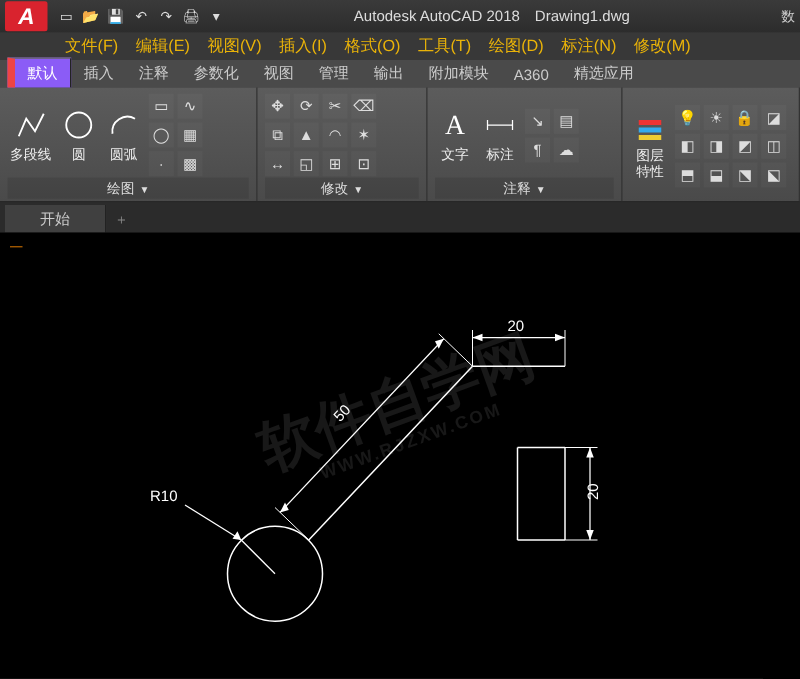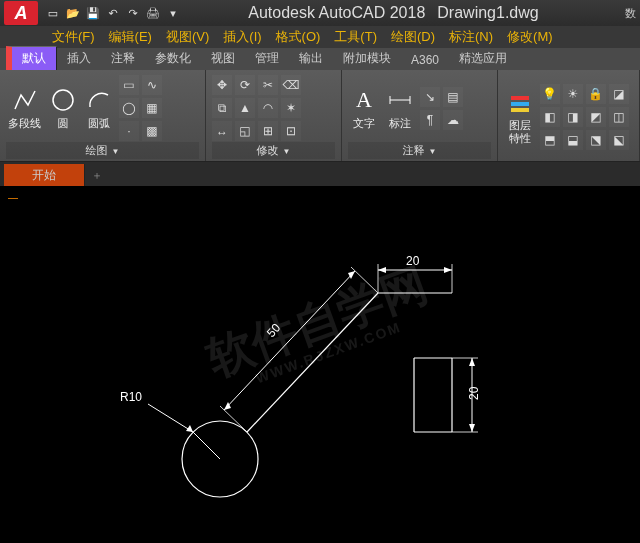--- a/index.html
+++ b/index.html
@@ -2,21 +2,21 @@
 <html><head>
 <meta charset="utf-8">
 <style>
   * { margin: 0; padding: 0; box-sizing: border-box; font-family: "Microsoft YaHei", sans-serif; }
   body { width: 640px; height: 543px; background: #333; overflow: hidden; color: #ccc; font-size: 11px; }
   
   .titlebar { height: 26px; background: linear-gradient(#3a3a3a,#2c2c2c); display: flex; align-items: center; padding: 0 4px; }
   .app-logo { width: 34px; height: 24px; background: #d9232e; color: #fff; font-weight: bold; font-size: 18px; display: flex; align-items: center; justify-content: center; border-radius: 2px; font-style: italic; }
   .qat { display: flex; gap: 2px; margin-left: 6px; }
   .qat-btn { width: 18px; height: 18px; display: flex; align-items: center; justify-content: center; color: #ddd; cursor: pointer; }
-  .title-text { flex: 1; text-align: center; color: #ddd; font-size: 16px; }
+  .title-text { flex: 1; text-align: center; color: #ddd; font-size: 12px; }
   .title-doc { margin-left: 12px; color: #ddd; }
   .title-extra { margin-left: 20px; }
 
   .menubar { height: 22px; background: #383838; display: flex; align-items: center; padding: 0 45px 0 52px; gap: 14px; }
   .menu-item { color: #eab308; cursor: pointer; font-size: 13px; }
 
   .ribbon-tabs { height: 22px; background: #4a4a4a; display: flex; align-items: flex-end; padding-left: 6px; gap: 0; }
   .rtab { padding: 3px 10px; color: #ccc; cursor: pointer; font-size: 12px; }
   .rtab.active { background: #8b5cf6; color: #fff; border-top: 1px solid #666; border-left: 6px solid #ef4444; border-right: 1px solid #222; }
 
@@ -29,21 +29,21 @@
   .big-btn { display: flex; flex-direction: column; align-items: center; gap: 2px; cursor: pointer; padding: 2px; color: #eee; }
   .big-icon { width: 28px; height: 28px; display: flex; align-items: center; justify-content: center; }
   .big-btn span { font-size: 11px; }
 
   .icon-grid { display: grid; grid-template-columns: repeat(3, 20px); gap: 3px; }
   .icon-grid.two { grid-template-columns: repeat(2, 20px); }
   .icon-grid.four { grid-template-columns: repeat(4, 20px); }
   .sm-icon { width: 20px; height: 20px; background: rgba(255,255,255,0.03); display:flex; align-items:center; justify-content:center; cursor: pointer; color:#ddd; font-size:12px; }
 
   .doc-tabs { height: 24px; background: #2b2b2b; display: flex; align-items: flex-end; padding-left: 4px; }
-  .dtab { height: 22px; padding: 0 28px; display: flex; align-items:center; background: #c2410c; color:#ccc; border-right:1px solid #222; cursor:pointer; font-size:12px; }
+  .dtab { height: 22px; padding: 0 28px; display: flex; align-items:center; background: #404040; color:#ccc; border-right:1px solid #222; cursor:pointer; font-size:12px; }
   .dtab.active { background: #000; color:#fff; }
   .dtab-add { width: 24px; height:22px; display:flex; align-items:center; justify-content:center; color:#888; cursor:pointer; }
 
   .canvas { position: relative; width: 640px; height: 357px; background: #000; overflow:hidden; }
   .watermark { position:absolute; left:50%; top:40%; transform:translate(-50%,-50%) rotate(-20deg); color:rgba(200,200,200,0.12); font-size:46px; font-weight:bold; text-align:center; line-height:1.1; pointer-events:none; }
   .watermark small { font-size:14px; display:block; letter-spacing:2px; }
   .ucs { position:absolute; left:8px; top:6px; color:#ff8c00; font-size:10px; }
 
   svg.drawing { position:absolute; left:0; top:0; }
   .dim-text { fill:#fff; font-size:12px; font-family: Arial; }

